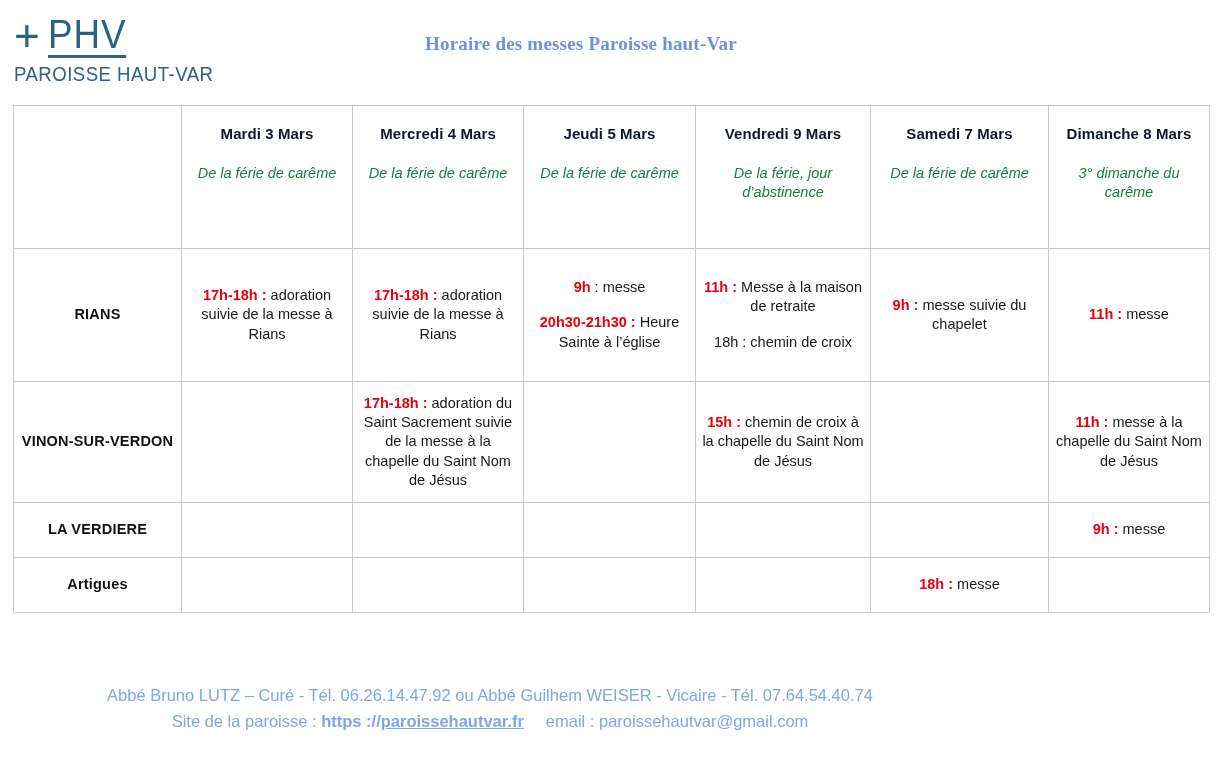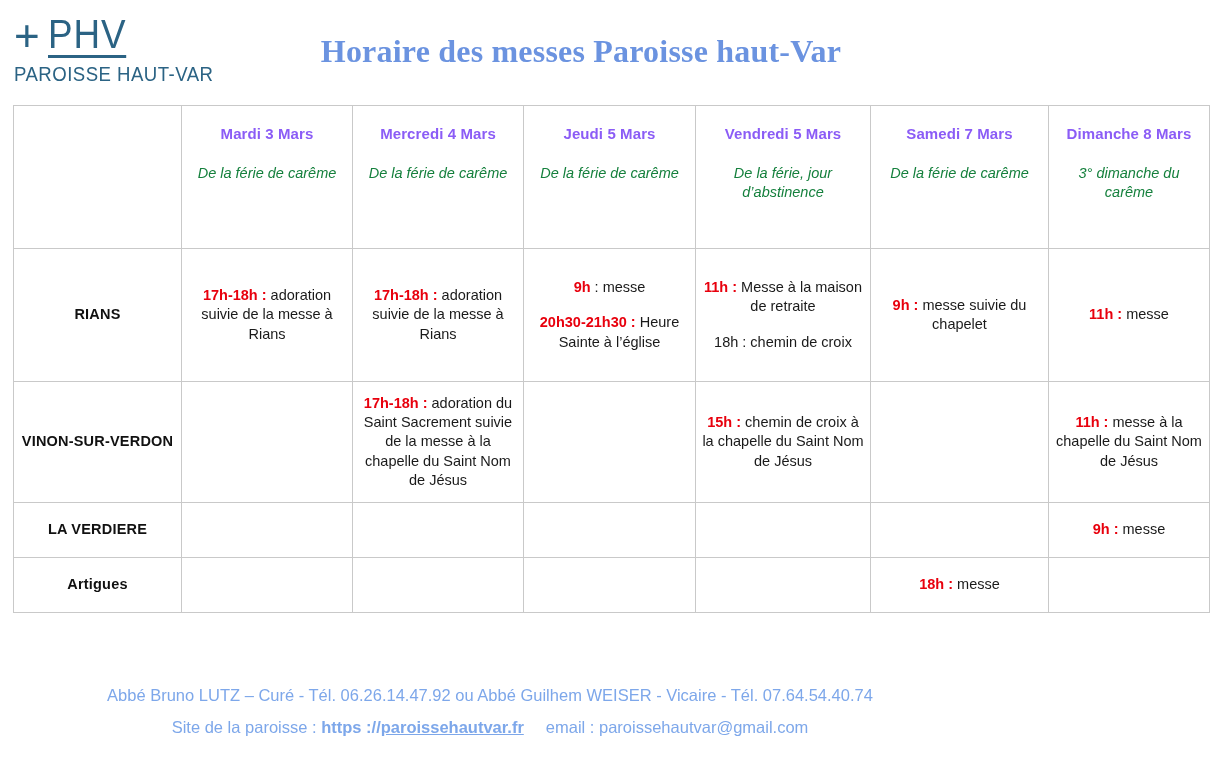--- a/index.html
+++ b/index.html
@@ -46,21 +46,21 @@
     transform-origin:left top;
     white-space:nowrap;
   }
 
   
   .title{
     position:absolute;top:33px;left:0;width:1162px;
     text-align:center;
     font-family:"Liberation Serif", serif;
     font-weight:bold;
-    font-size:32px;
+    font-size:19px;
     color:#6b93e0;
     letter-spacing:0.2px;
   }
 
   
   .tbl-wrap{
     position:absolute;left:13px;top:105px;width:1196px;
   }
   table{
     border-collapse:collapse;
@@ -79,21 +79,21 @@
   col.c0{width:168px;}
   col.c1{width:171px;}
   col.c2{width:171px;}
   col.c3{width:172px;}
   col.c4{width:175px;}
   col.c5{width:178px;}
   col.c6{width:161px;}
 
   .hdr{height:120px;vertical-align:top;padding-top:18px;}
   .hdr .day{
-    font-weight:bold;font-size:15px;color:#8b5cf6;
+    font-weight:bold;font-size:15px;color:#0f172a;
     letter-spacing:0.1px;
   }
   .hdr .lit{
     margin-top:20px;
     font-style:italic;font-size:14.5px;color:#15803d;
     line-height:1.3;
   }
   .corner{border:1px solid #c9c9c9;}
 
   .place{font-weight:bold;font-size:14.5px;color:#111;letter-spacing:0.2px;}
@@ -108,21 +108,21 @@
 
   
   .footer{
     position:absolute;left:0;top:684px;width:980px;
     text-align:center;
     color:#7da7ea;
     font-size:16.5px;
     line-height:1.45;
     font-family:"Liberation Sans", sans-serif;
   }
-  .footer .line2{margin-top:8px;}
+  .footer .line2{margin-top:2px;}
   .footer b{font-weight:bold;}
   .footer .url{font-weight:bold;text-decoration:underline;}
   .footer .gap{display:inline-block;width:22px;}
 </style>
 </head>
 <body>
 
 <div class="logo">
   <div class="logo-top">
     <span class="logo-cross">+</span>
@@ -153,21 +153,21 @@
           </td>
           <td class="hdr">
             <div class="day">Mercredi 4 Mars</div>
             <div class="lit">De la férie de carême</div>
           </td>
           <td class="hdr">
             <div class="day">Jeudi 5 Mars</div>
             <div class="lit">De la férie de carême</div>
           </td>
           <td class="hdr">
-            <div class="day">Vendredi 5 Mars</div>
+            <div class="day">Vendredi 9 Mars</div>
             <div class="lit">De la férie, jour d’abstinence</div>
           </td>
           <td class="hdr">
             <div class="day">Samedi 7 Mars</div>
             <div class="lit">De la férie de carême</div>
           </td>
           <td class="hdr">
             <div class="day">Dimanche 8 Mars</div>
             <div class="lit">3° dimanche du carême</div>
           </td>

